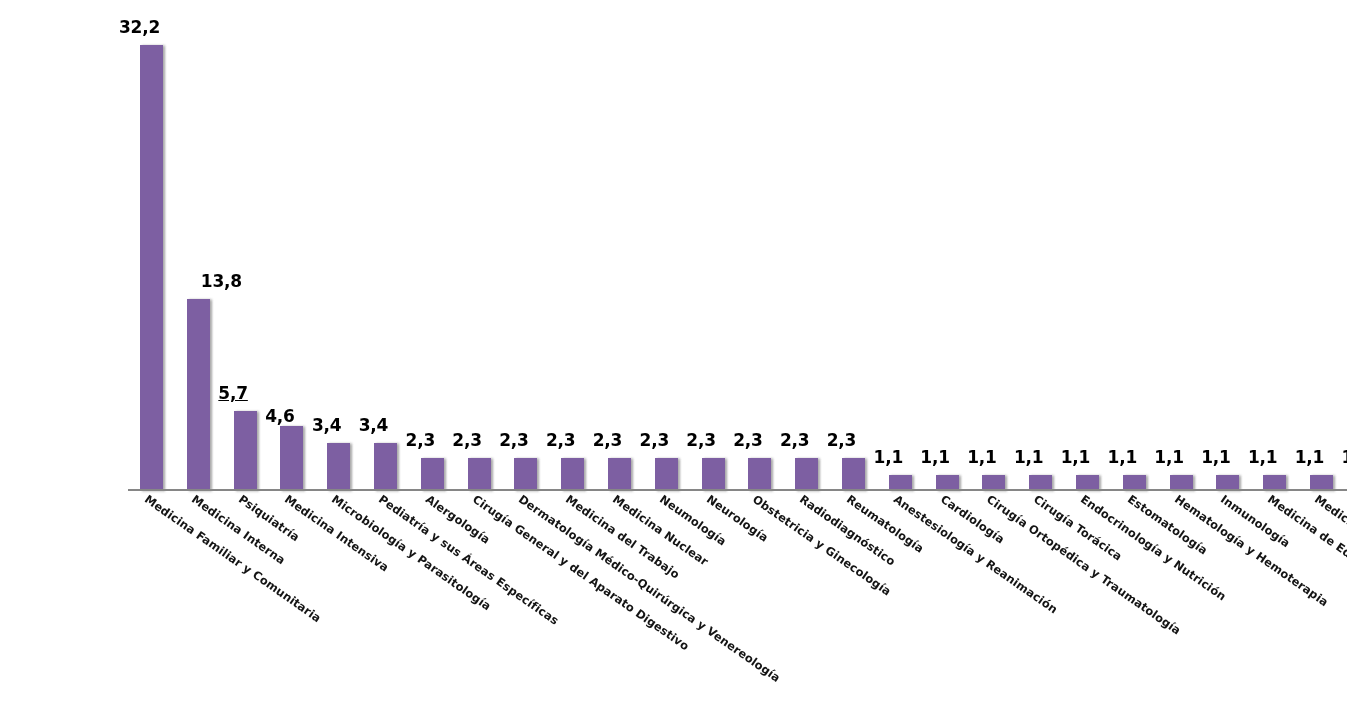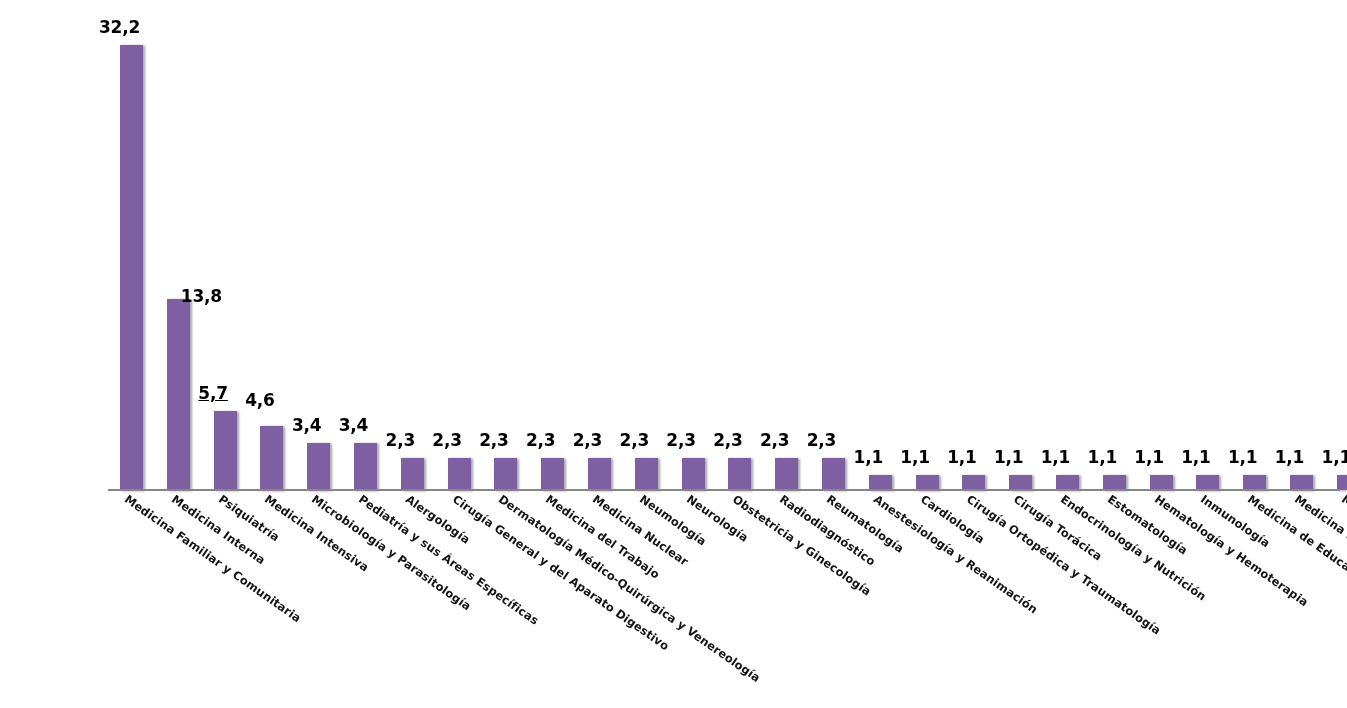--- a/index.html
+++ b/index.html
@@ -3,21 +3,21 @@
 <meta charset="utf-8">
 <style>
   * { margin:0; padding:0; box-sizing:border-box; }
   html,body { background:#ffffff; }
   body {
     width:1347px; height:708px;
     font-family:"DejaVu Sans", sans-serif;
     position:relative; overflow:hidden;
   }
 
-  #chart-root { position:absolute; inset:0; }
+  #chart-root { position:absolute; inset:0;margin-left:20px; }
 
   
   .plot {
     position:absolute;
     left:108px; top:0px;
     width:1232px; height:490px;
   }
   .axis-line {
     position:absolute;
     left:108px; top:489px;
@@ -77,29 +77,29 @@
 
 <div id="chart-root">
 
   <div class="plot" id="plot">
       <div class="bar-slot" style="left: 0px;">
         <div class="bar" title="Medicina Familiar y Comunitaria: 32,2" style="height: 445px; background: rgb(125, 95, 162);"></div>
         <div class="bar-value" style="bottom: 453px;">32,2</div>
       </div>
       <div class="bar-slot" style="left: 46.8px;">
         <div class="bar" title="Medicina Interna: 13,8" style="height: 191px; background: rgb(125, 95, 162);"></div>
-        <div class="bar-value" style="bottom: 184px; padding-left: 36px;">13,8</div>
+        <div class="bar-value" style="bottom: 199px; padding-left: 36px;">13,8</div>
       </div>
       <div class="bar-slot" style="left: 93.6px;">
         <div class="bar" title="Psiquiatría: 5,7" style="height: 79px; background: rgb(125, 95, 162);"></div>
         <div class="bar-value" style="bottom: 87px; text-decoration: underline;">5,7</div>
       </div>
       <div class="bar-slot" style="left: 140.4px;">
         <div class="bar" title="Medicina Intensiva: 4,6" style="height: 64px; background: rgb(125, 95, 162);"></div>
-        <div class="bar-value" style="bottom: 80px;">4,6</div>
+        <div class="bar-value" style="bottom: 64px;">4,6</div>
       </div>
       <div class="bar-slot" style="left: 187.2px;">
         <div class="bar" title="Microbiología y Parasitología: 3,4" style="height: 47px; background: rgb(125, 95, 162);"></div>
         <div class="bar-value" style="bottom: 55px;">3,4</div>
       </div>
       <div class="bar-slot" style="left: 234px;">
         <div class="bar" title="Pediatría y sus Áreas Específicas: 3,4" style="height: 47px; background: rgb(125, 95, 162);"></div>
         <div class="bar-value" style="bottom: 55px;">3,4</div>
       </div>
       <div class="bar-slot" style="left: 280.8px;">

